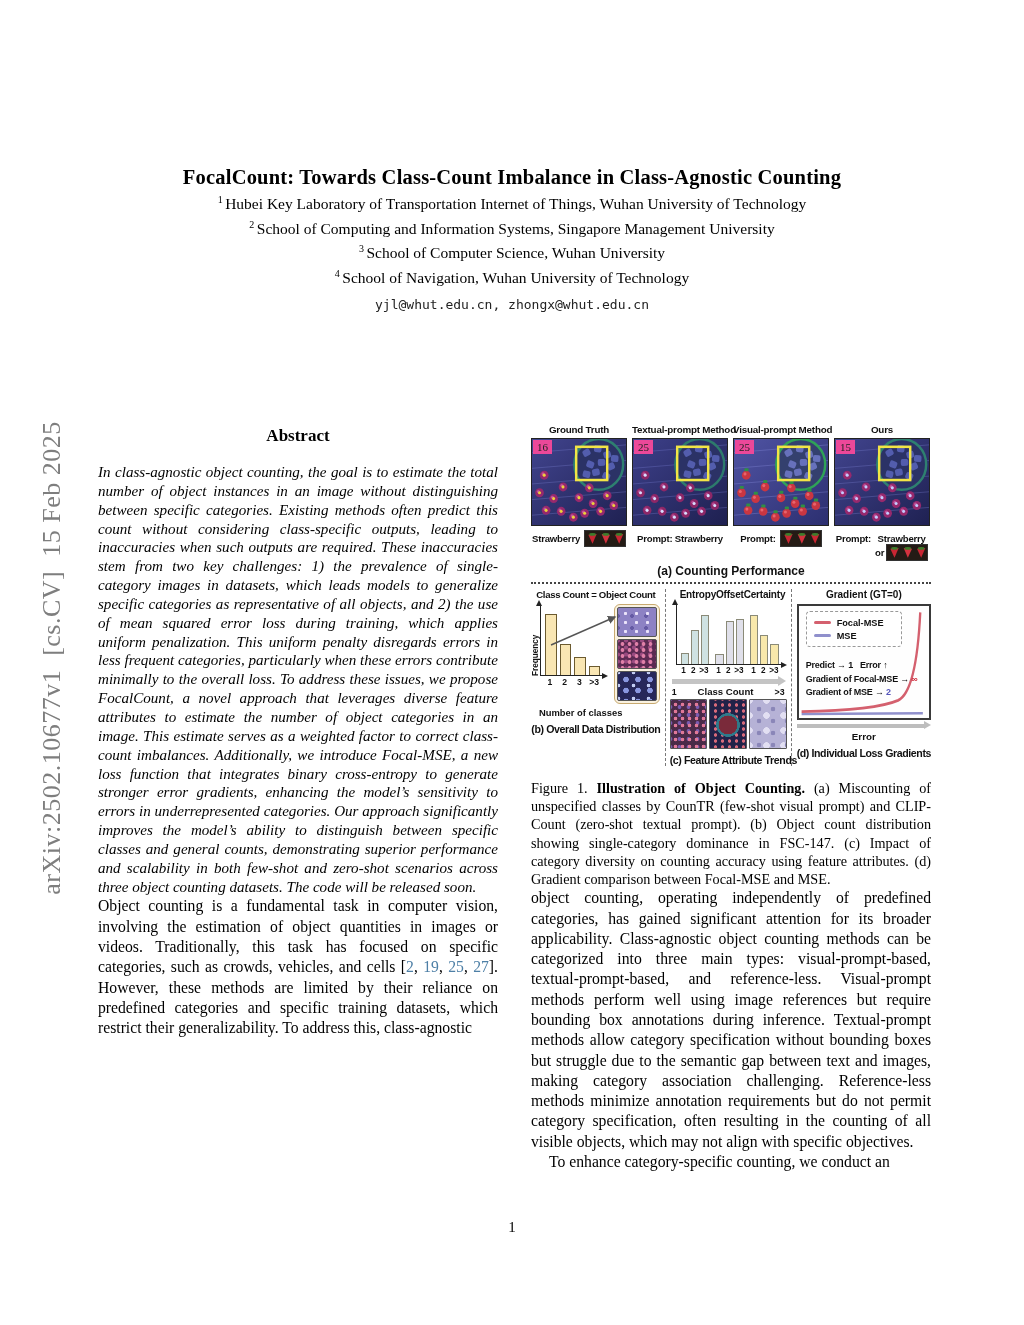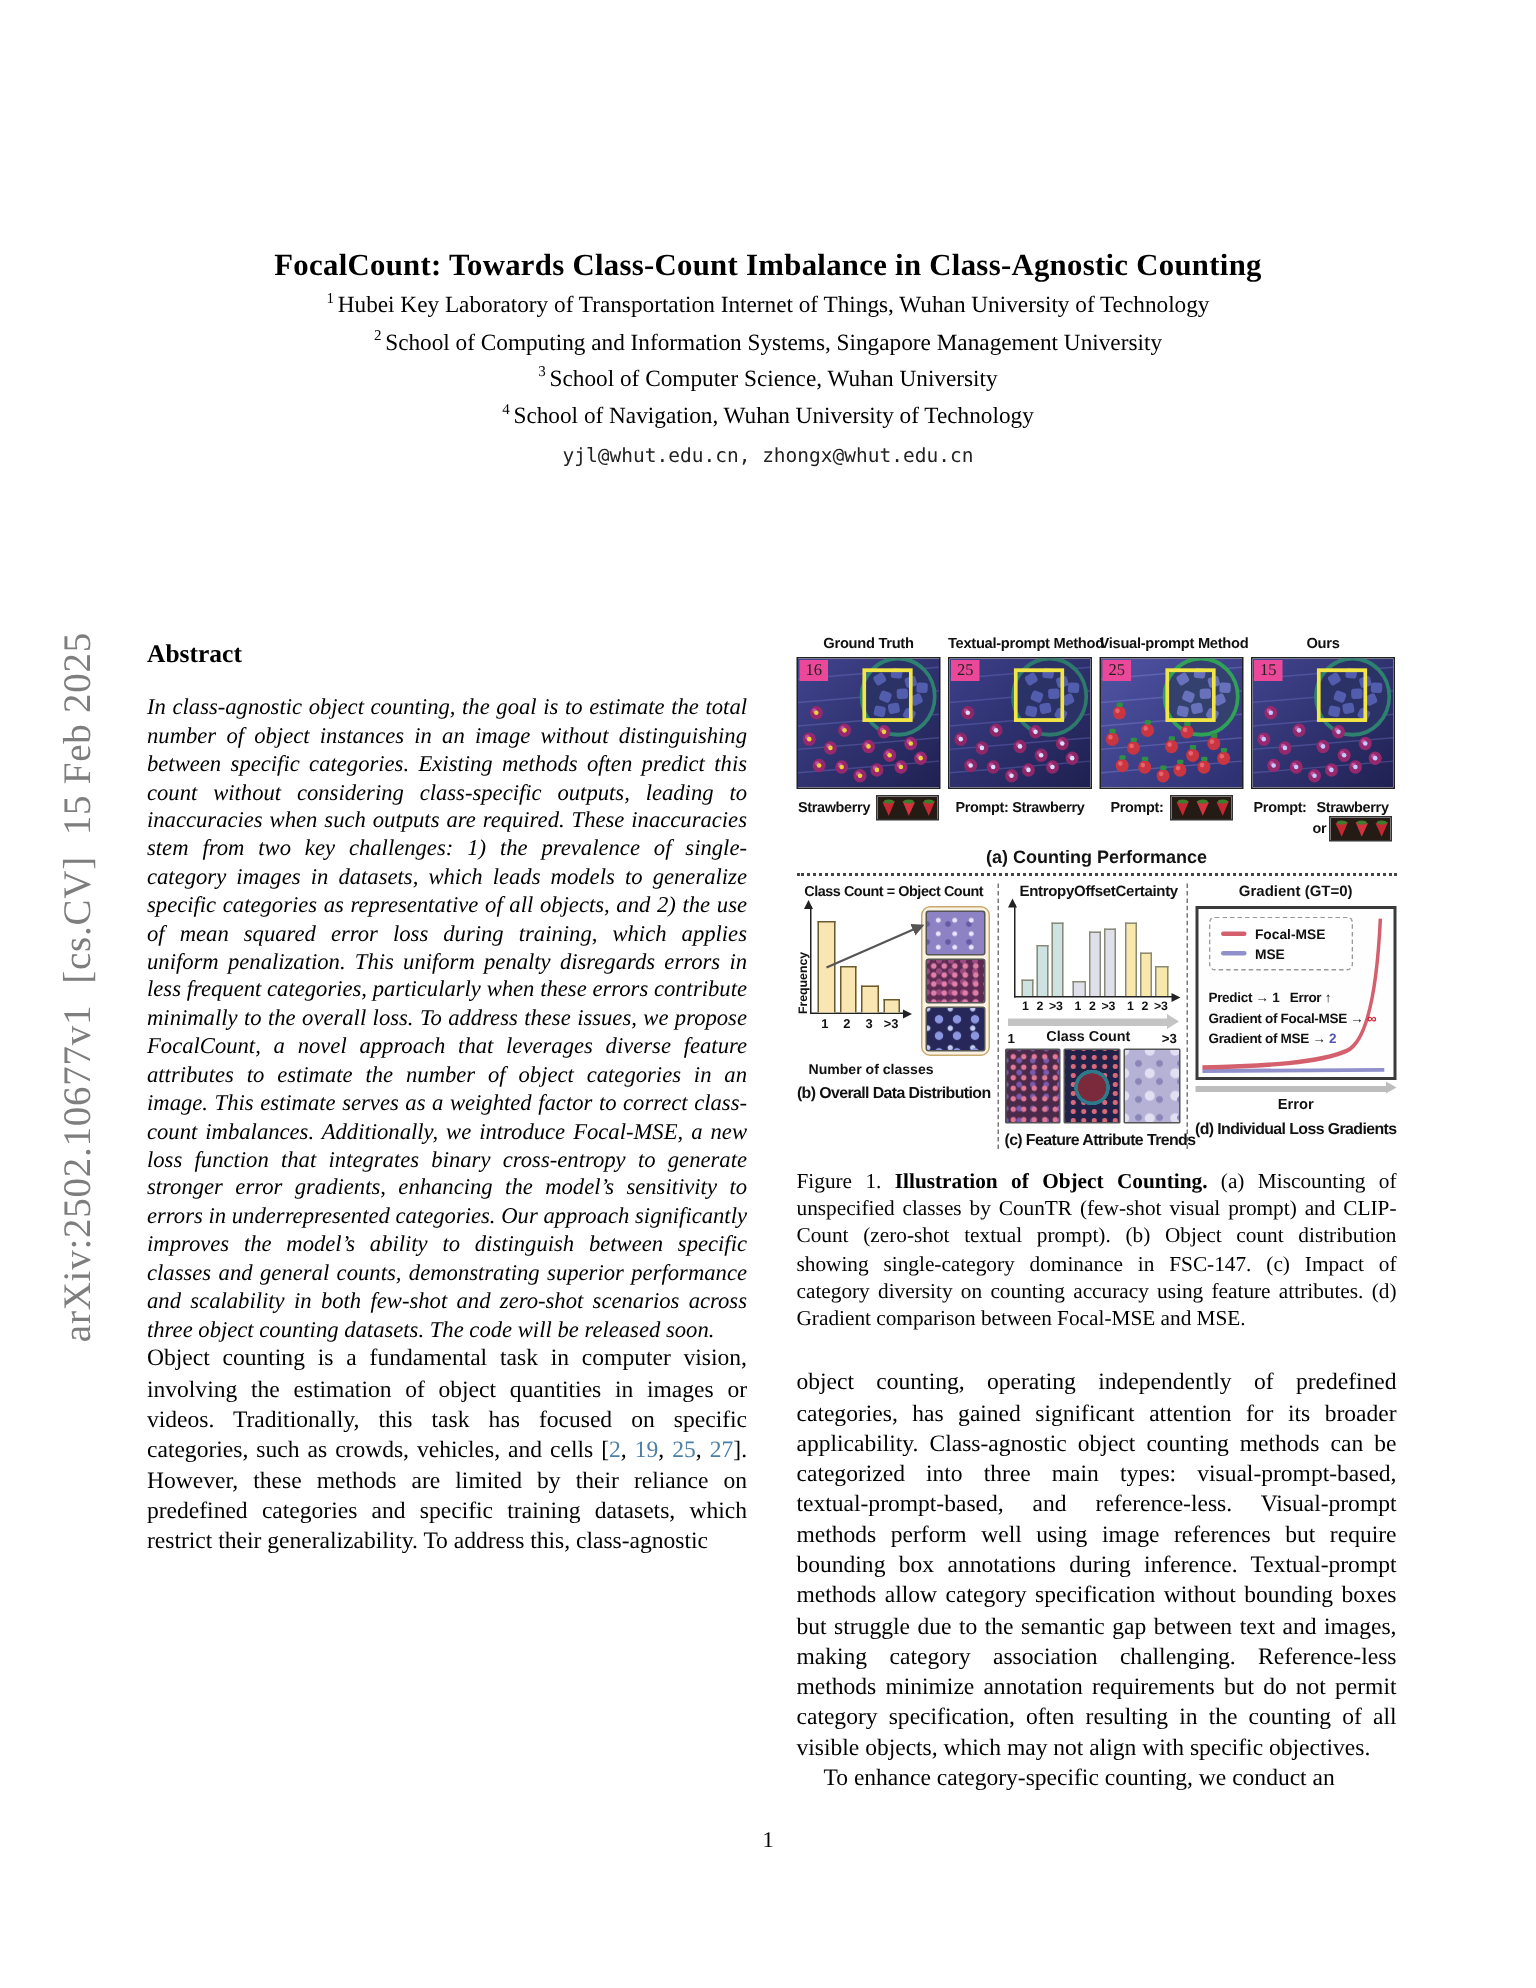--- a/index.html
+++ b/index.html
@@ -22,29 +22,29 @@
   .authors { font-size:16.5px; margin-top:42px; }
   .authors sup { font-size:10.5px; }
   .affils { font-size:15.5px; line-height:24.5px; margin-top:3px; }
   .affils sup { font-size:10px; }
   .emails { font-family:"DejaVu Sans Mono", monospace; font-size:13px; margin-top:7px; color:#222; }
 
   
   .cols { position:absolute; top:424px; left:98px; width:833px; display:flex; gap:33px; }
   .col { width:400px; }
 
-  .abs-head { text-align:left; font-size:17px; font-weight:bold; margin:2px 0 17px 0; }
+  .abs-head { text-align:center; font-size:17px; font-weight:bold; margin:2px 0 17px 0; }
   .abstract-text { font-style:italic; font-size:15.1px; line-height:18.85px; text-align:justify; }
   .sec-head { font-size:17.5px; font-weight:bold; margin:27px 0 15px 0; }
   .body-text { font-size:15.7px; line-height:20.3px; text-align:justify; }
   .indent { text-indent:18px; }
   .cite { color:#4d7fa6; }
   .caption-block { margin-top:13px; font-size:14.2px; line-height:18.2px; text-align:justify; }
   .caption-block b { font-weight:bold; }
-  .rc-p1 { margin-top:24px; }
+  .rc-p1 { }
 
   .pagenum { position:absolute; top:1219px; left:0; width:100%; text-align:center; font-size:15px; }
 
   
   .fig { font-family:"Liberation Sans", sans-serif; color:#111; width:400px; }
   .fig-a { display:flex; gap:5px; }
   .fa-col { width:96px; display:flex; flex-direction:column; }
   .fa-title { font-size:9.8px; font-weight:700; text-align:center; height:14px; white-space:nowrap; letter-spacing:-0.2px; }
   .fa-imgwrap { position:relative; height:88px; border:1px solid #222; }
   .scene { width:100%; height:100%; display:block; }

